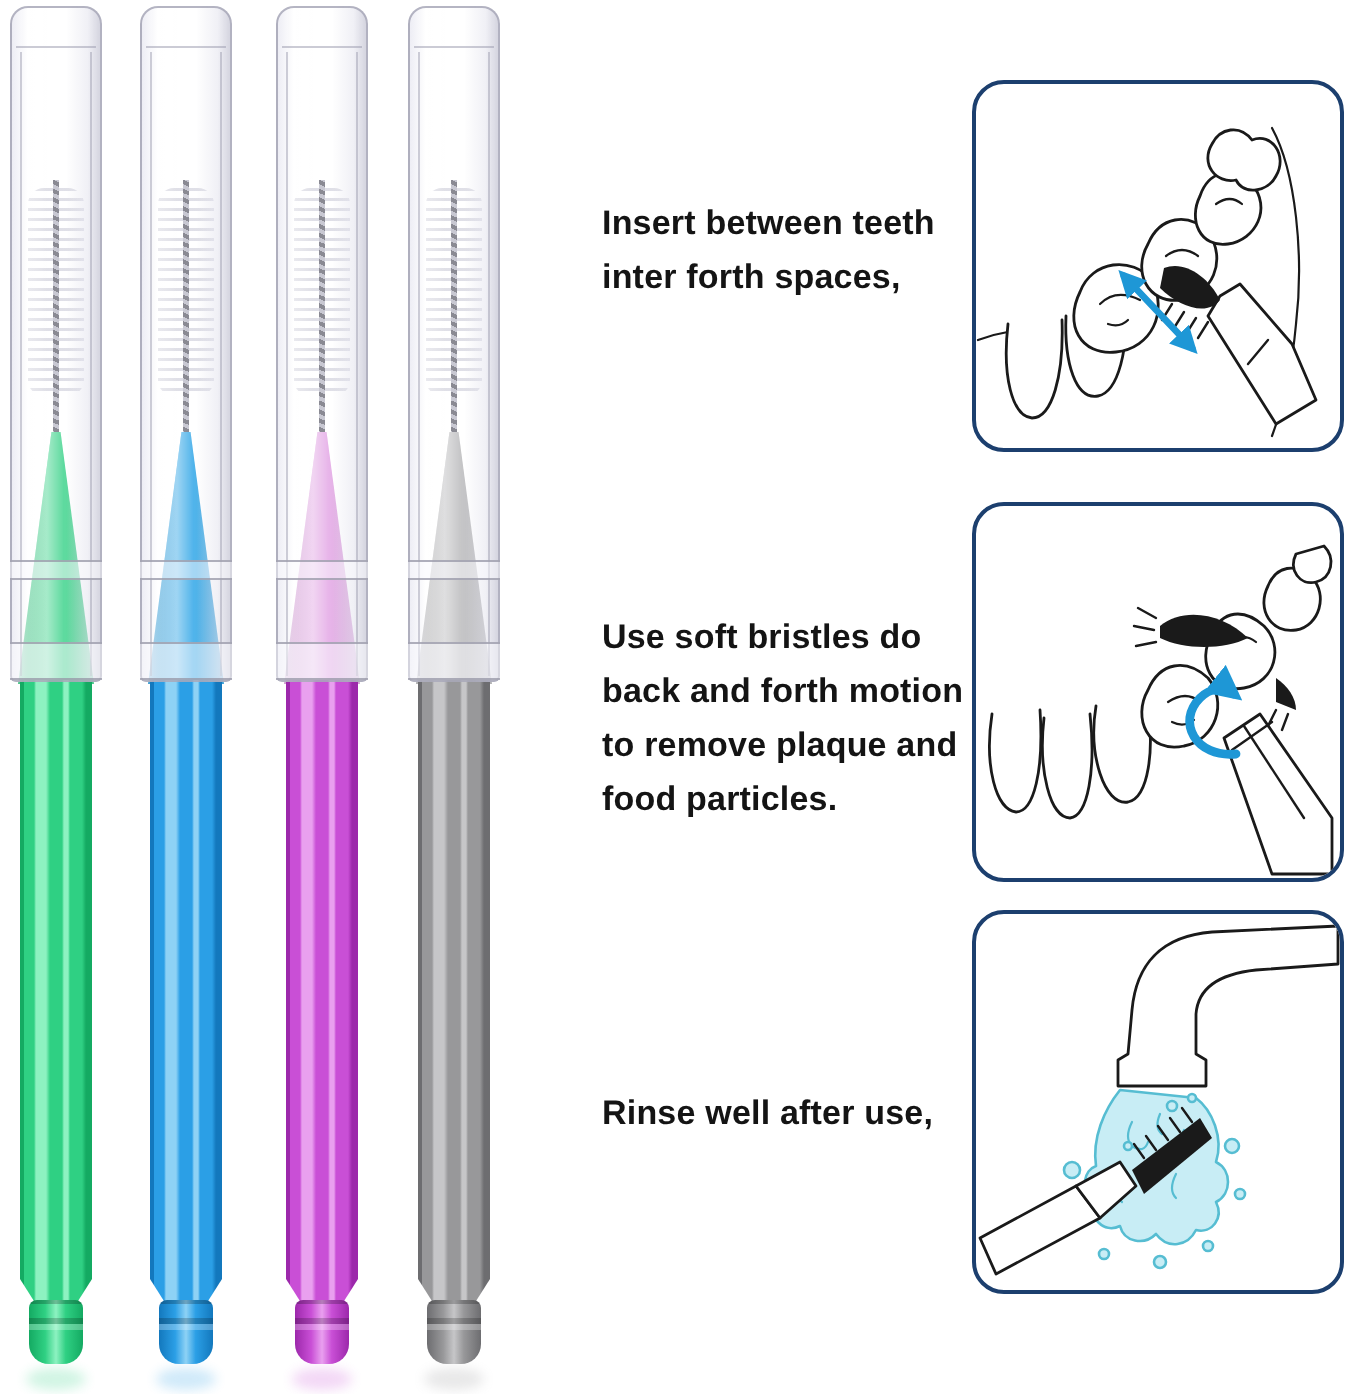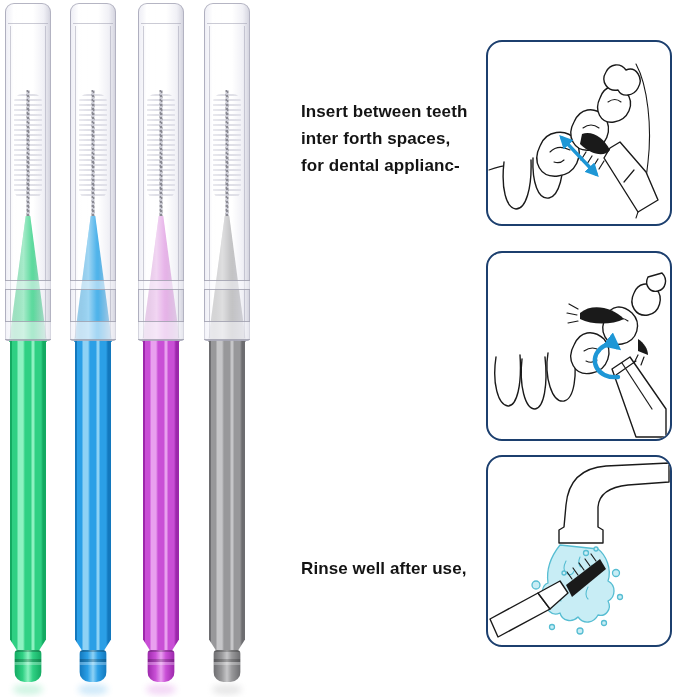--- a/index.html
+++ b/index.html
@@ -89,21 +89,21 @@
     width:30px;height:11px;border-radius:50%;
     background:var(--main);opacity:.22;filter:blur(3px);
   }
 
   
   .itext{
     position:absolute;left:301px;width:185px;
     font-size:17px;line-height:27px;font-weight:600;
     color:var(--text,#141414);letter-spacing:.1px;
   }
-  .t1{top:98px;} .t2{top:305px;} .t3{top:543px;margin-top:12px;}
+  .t1{top:98px;} .t2{top:305px;} .t3{top:543px;}
 
   
   .ibox{
     position:absolute;left:486px;width:186px;box-sizing:border-box;
     border:2px solid var(--box-border,#1c3f6e);
     border-radius:16px;background:#fff;overflow:hidden;
   }
   .box1{top:40px;height:186px;}
   .box2{top:251px;height:190px;}
   .box3{top:455px;height:192px;}
@@ -164,21 +164,20 @@
     <div class="ring ring1"></div>
     <div class="ring ring2"></div>
     <div class="barrel"></div>
     <div class="endcap"></div>
     <div class="reflection"></div>
   </div>
 
   <div class="itext t1">
     <div class="line">Insert between teeth</div>
     <div class="line">inter forth spaces,</div>
-    <div class="line">for dental applianc-</div>
   </div>
   <div class="ibox box1">
     <svg viewBox="0 0 182 182" preserveAspectRatio="none">
       <defs>
         <marker id="ah1" viewBox="0 0 10 10" refX="7" refY="5" markerWidth="4" markerHeight="4" orient="auto-start-reverse">
           <path d="M0 0 L10 5 L0 10 Z" class="arrfill"></path>
         </marker>
       </defs>
       <path class="mark" d="M1 128 C 12 124 24 122 32 123"></path>
       <path class="tooth" d="M16 120 C 13 146 18 166 28 167 C 38 167 44 146 43 118"></path>
@@ -193,20 +192,26 @@
       <path class="tooth" d="M118 30 C 112 40 120 50 130 48 C 134 56 146 54 150 46 C 156 36 148 24 138 28 C 132 20 122 22 118 30 Z"></path>
       <path class="mark" d="M148 22 C 160 44 164 86 160 120 C 158 142 154 160 148 176"></path>
       <path class="tooth" d="M122 106 L132 100 L158 130 L170 158 L150 170 L116 116 Z"></path>
       <path class="inkline" d="M146 128 L136 140"></path>
       <path class="inkfill" d="M94 92 C 104 88 116 96 122 108 C 116 116 102 112 92 102 Z"></path>
       <path class="inkline" d="M98 110 l-5 8 M104 114 l-5 8 M110 117 l-5 8 M116 119 l-5 8"></path>
       <path class="arrstroke" d="M74 96 L108 132" marker-start="url(#ah1)" marker-end="url(#ah1)"></path>
     </svg>
   </div>
 
+  <div class="itext t2">
+    <div class="line">Use soft bristles do</div>
+    <div class="line">back and forth motion</div>
+    <div class="line">to remove plaque and</div>
+    <div class="line">food particles.</div>
+  </div>
   <div class="ibox box2">
     <svg viewBox="0 0 182 186" preserveAspectRatio="none">
       <defs>
         <marker id="ah2" viewBox="0 0 10 10" refX="7" refY="5" markerWidth="4" markerHeight="4" orient="auto-start-reverse">
           <path d="M0 0 L10 5 L0 10 Z" class="arrfill"></path>
         </marker>
       </defs>
       <path class="tooth" d="M8 104 C 4 130 10 152 20 153 C 29 153 34 132 32 102"></path>
       <path class="tooth" d="M34 106 C 31 132 37 156 47 156 C 56 155 60 132 57 104"></path>
       <path class="tooth" d="M60 100 C 56 124 64 150 76 148 C 86 146 90 122 85 96"></path>

